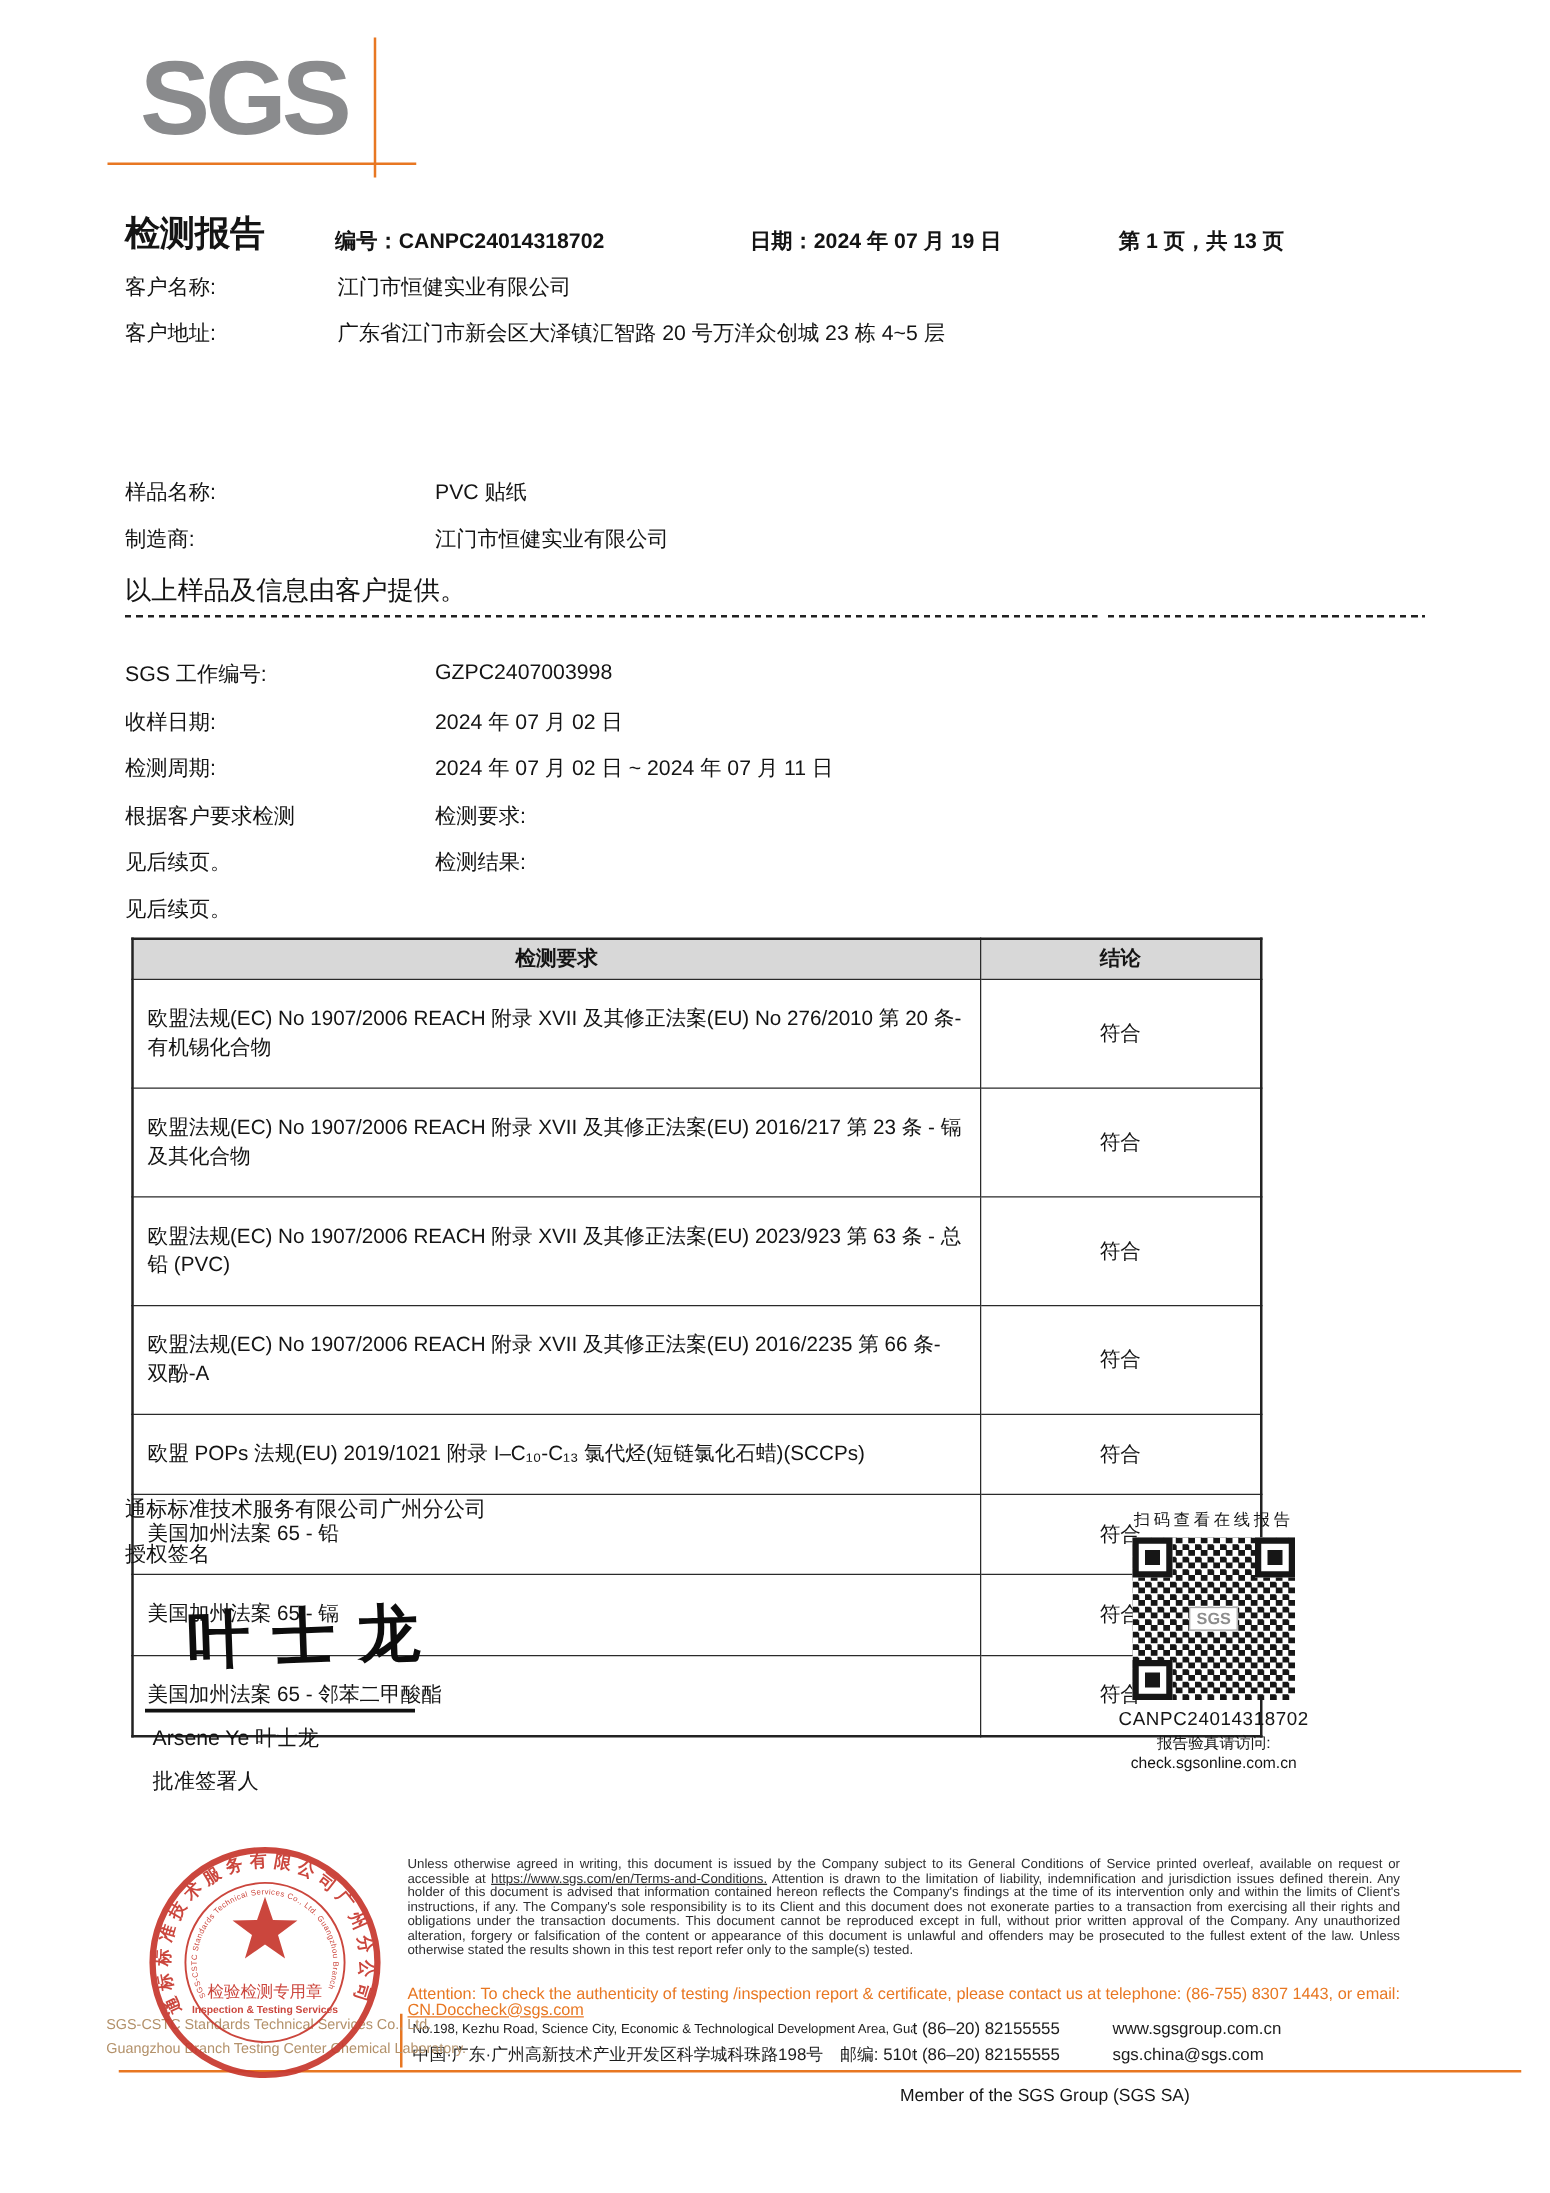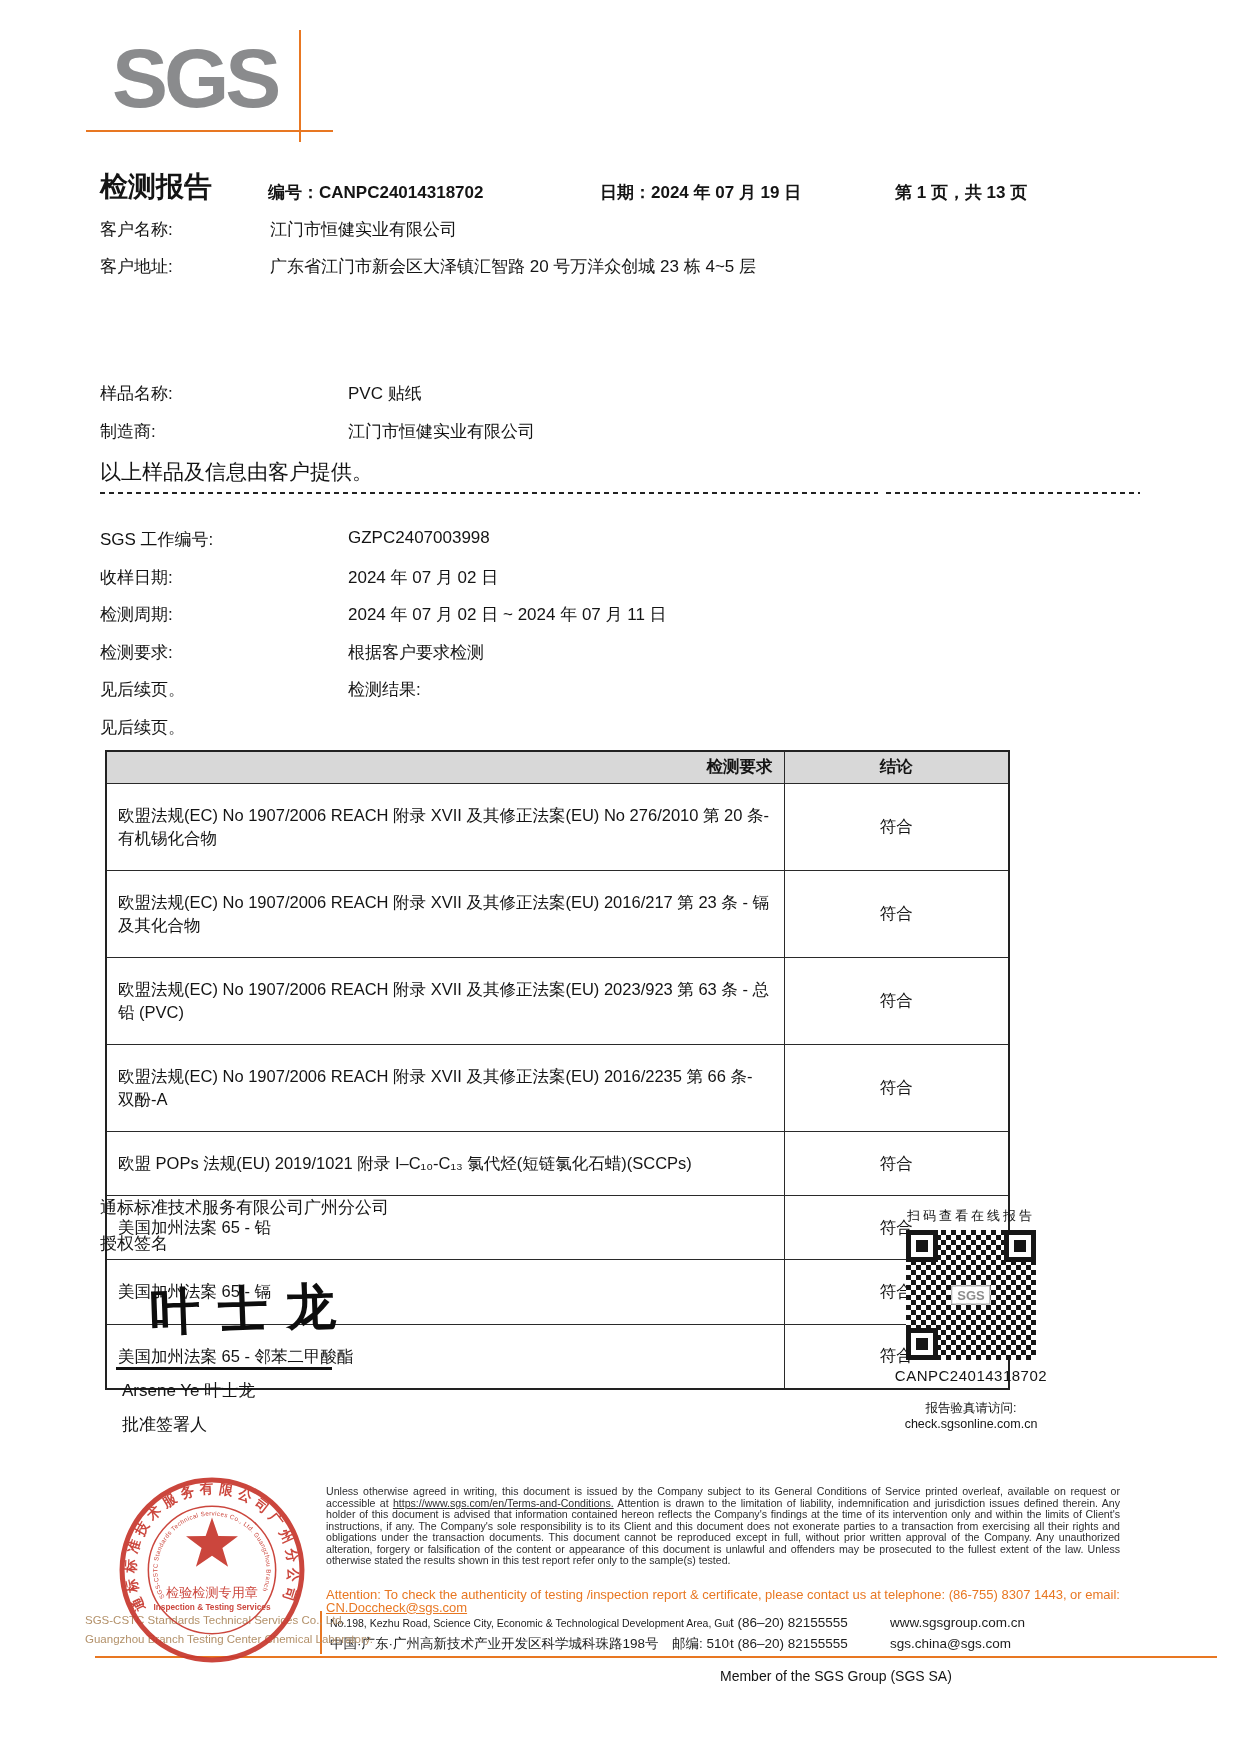--- a/index.html
+++ b/index.html
@@ -23,42 +23,42 @@
   .kv.sample{grid-template-columns:248px auto;grid-auto-rows:38px}
   .kv.job{grid-template-columns:248px auto;grid-auto-rows:37.5px}
   .note-line{font-size:21px}
 
   .dashes{height:2px;background:repeating-linear-gradient(90deg,#222 0 5px,transparent 5px 9px)}
 
   
   .rtable{border-collapse:collapse;width:905px;table-layout:fixed;font-size:16.5px;border:2px solid #222;background:#fff}
   .rtable th,.rtable td{border:1px solid #2a2a2a;vertical-align:middle}
   .rtable thead th{background:#d8d8d8;font-weight:bold;height:32px}
-  .rtable th.req{text-align:right;padding:2px 11px}
+  .rtable th.req{text-align:center;padding:2px 11px}
   .rtable td.req{padding:20px 11px;line-height:1.4}
   .rtable .con{width:225px;text-align:center}
 
   
   .signoff-company,.signoff-auth,.signoff-name,.signoff-role{font-size:17px}
   .handwriting{font-size:50px;font-weight:bold;letter-spacing:18px;white-space:nowrap;
                transform:rotate(-2deg);color:#0d0d0d}
   .sig-line{height:2.5px;background:#111}
 
   
   .qr-block{display:flex;flex-direction:column;align-items:center;width:226px}
   .qr-caption{font-size:13px;letter-spacing:3px;white-space:nowrap}
   .qr{position:relative;width:130px;height:130px;margin-top:5px;
       background:repeating-conic-gradient(#161616 0% 25%,#ffffff 0% 50%);background-size:10px 10px}
   .qr .f{position:absolute;width:32px;height:32px;border:5px solid #161616;background:#fff}
   .qr .f::after{content:"";position:absolute;inset:5px;background:#161616}
   .qr .f.tl{top:0;left:0}.qr .f.tr{top:0;right:0}.qr .f.bl{bottom:0;left:0}
   .qr .qr-center{position:absolute;top:50%;left:50%;transform:translate(-50%,-50%);
       background:#fff;padding:1px 5px;font-size:13px;font-weight:bold;color:#8d8d8d;border:1px solid #aaa}
   .qr-no{font-size:15px;margin-top:7px;letter-spacing:.5px}
-  .qr-note{font-size:12.5px;margin-top:16px}
+  .qr-note{font-size:12.5px;margin-top:2px}
   .qr-url{font-size:12.5px}
 
   
   .disclaimer{font-size:10.6px;line-height:11.5px;color:#2e2e30;text-align:justify}
   .terms-link{text-decoration:underline}
   .attention{font-size:13px;line-height:12.5px;color:#e87722;font-weight:normal}
   .attention .email{text-decoration:underline}
   .addr-block{display:flex;flex-direction:column;font-size:13.5px;color:#1c1c1c}
   .addr-row{display:flex;height:21px;align-items:center;white-space:nowrap}
   .addr-row .addr{width:400px;overflow:hidden}
@@ -101,22 +101,22 @@
   <div class="abs dashes" style="left:100px;top:492px;width:778px"></div>
   <div class="abs dashes" style="left:886px;top:492px;width:254px"></div>
 
   <div class="abs kv job" style="left:100px;top:528px">
     <span>SGS 工作编号:</span>
     <span>GZPC2407003998</span>
     <span>收样日期:</span>
     <span>2024 年 07 月 02 日</span>
     <span>检测周期:</span>
     <span>2024 年 07 月 02 日 ~ 2024 年 07 月 11 日</span>
+    <span>根据客户要求检测</span>
     <span>检测要求:</span>
-    <span>根据客户要求检测</span>
     <span>见后续页。</span>
     <span>检测结果:</span>
     <span>见后续页。</span>
   </div>
 
   <table class="abs rtable" style="left:105px;top:750px">
     <thead>
       <tr>
         <th class="req">检测要求</th>
         <th class="con">结论</th>

